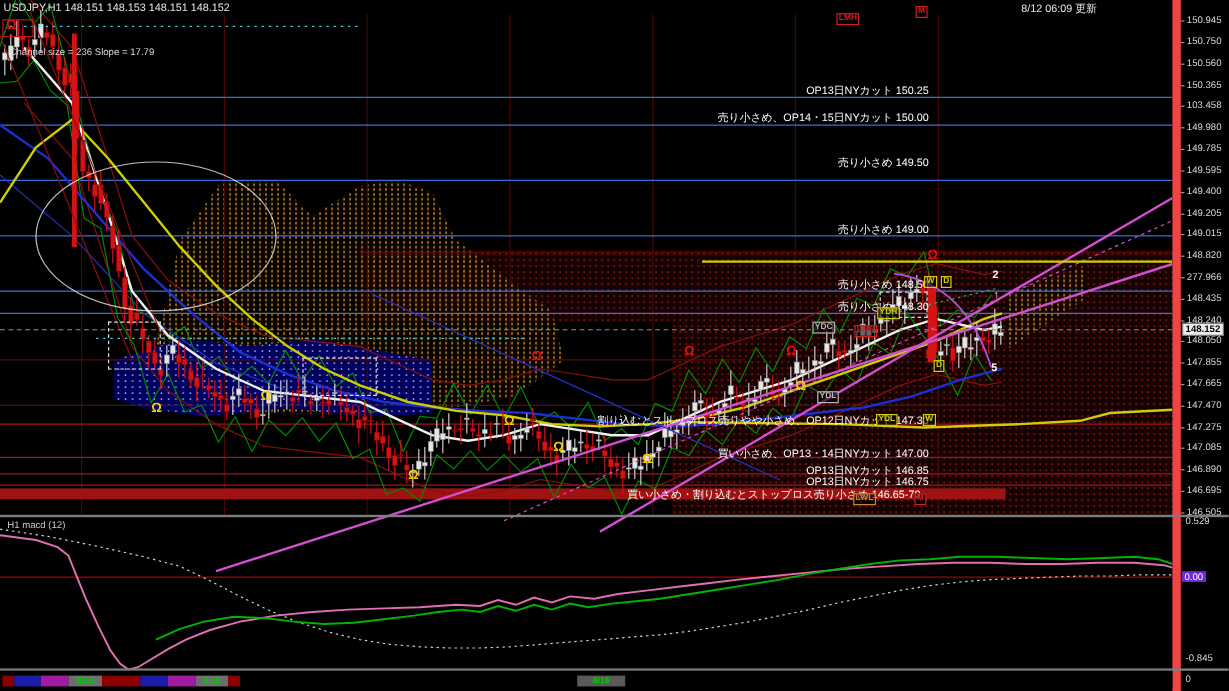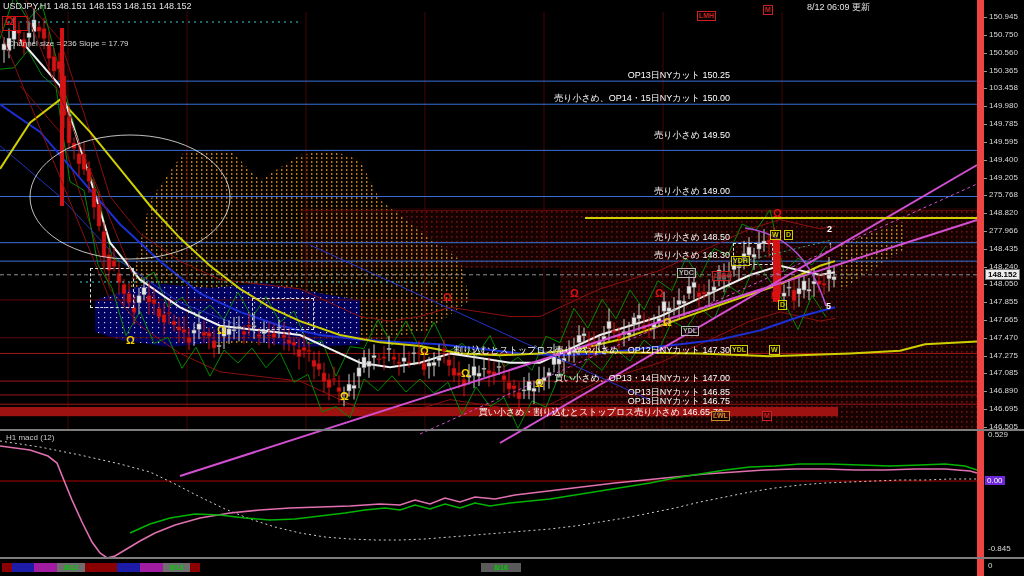--- a/index.html
+++ b/index.html
@@ -1,17 +1,17 @@
 <!DOCTYPE html>
 <html><head>
 <meta charset="utf-8">
 <style>
   html,body{margin:0;padding:0;background:#000;width:1024px;height:576px;overflow:hidden;
     font-family:"Liberation Sans","DejaVu Sans",sans-serif;position:relative;}
-  #stage{position:absolute;left:0;top:0;width:924px;height:576px;background:#000;}
+  #stage{position:absolute;left:0;top:0;width:924px;height:576px;background:#000;padding-left:44px;}
   #vec{position:absolute;left:0;top:0;pointer-events:none;}
   .txt{position:absolute;white-space:nowrap;color:#ddd;}
   #ohlc{left:3px;top:1px;font-size:9px;color:#e4e4e4;}
   #updated{right:54px;top:1px;font-size:9px;color:#e4e4e4;}
   #watermark{left:36px;top:38px;font-size:42px;font-weight:bold;color:#fff;letter-spacing:1px;}
   #chaninfo{left:8px;top:39px;font-size:8px;color:#d8d8d8;}
   .lvl-lbl{position:absolute;right:194px;font-size:9px;color:#fff;white-space:nowrap;}
   .band-lbl{position:absolute;right:201px;font-size:9px;color:#fff;white-space:nowrap;}
   #axis{position:absolute;left:977px;top:0;width:47px;height:576px;background:#000;border-left:7px solid #ef4444;}
   .tick{position:absolute;left:5px;font-size:8px;color:#d9d9d9;white-space:nowrap;}
@@ -507,21 +507,21 @@
       <div class="tick" style="top:101.07100000000094px;">149.980</div>
       <div class="tickmark" style="top:124.06950000000032px;"></div>
       <div class="tick" style="top:119.06950000000032px;">149.785</div>
       <div class="tickmark" style="top:141.6065000000001px;"></div>
       <div class="tick" style="top:136.6065000000001px;">149.595</div>
       <div class="tickmark" style="top:159.60499999999948px;"></div>
       <div class="tick" style="top:154.60499999999948px;text-align:right;">149.400</div>
       <div class="tickmark" style="top:177.60349999999883px;"></div>
       <div class="tick" style="top:172.60349999999883px;">149.205</div>
       <div class="tickmark" style="top:195.14050000000125px;"></div>
-      <div class="tick" style="top:190.14050000000125px;">275.768</div>
+      <div class="tick" style="top:190.14050000000125px;">149.015</div>
       <div class="tickmark" style="top:213.13900000000064px;"></div>
       <div class="tick" style="top:208.13900000000064px;">148.820</div>
       <div class="tickmark" style="top:230.6760000000004px;"></div>
       <div class="tick" style="top:225.6760000000004px;">277.966</div>
       <div class="tickmark" style="top:248.6744999999998px;"></div>
       <div class="tick" style="top:243.6744999999998px;">148.435</div>
       <div class="tickmark" style="top:266.67299999999915px;"></div>
       <div class="tick" style="top:261.67299999999915px;">148.240</div>
       <div class="tickmark" style="top:284.20999999999896px;"></div>
       <div class="tick" style="top:279.20999999999896px;">148.050</div>

